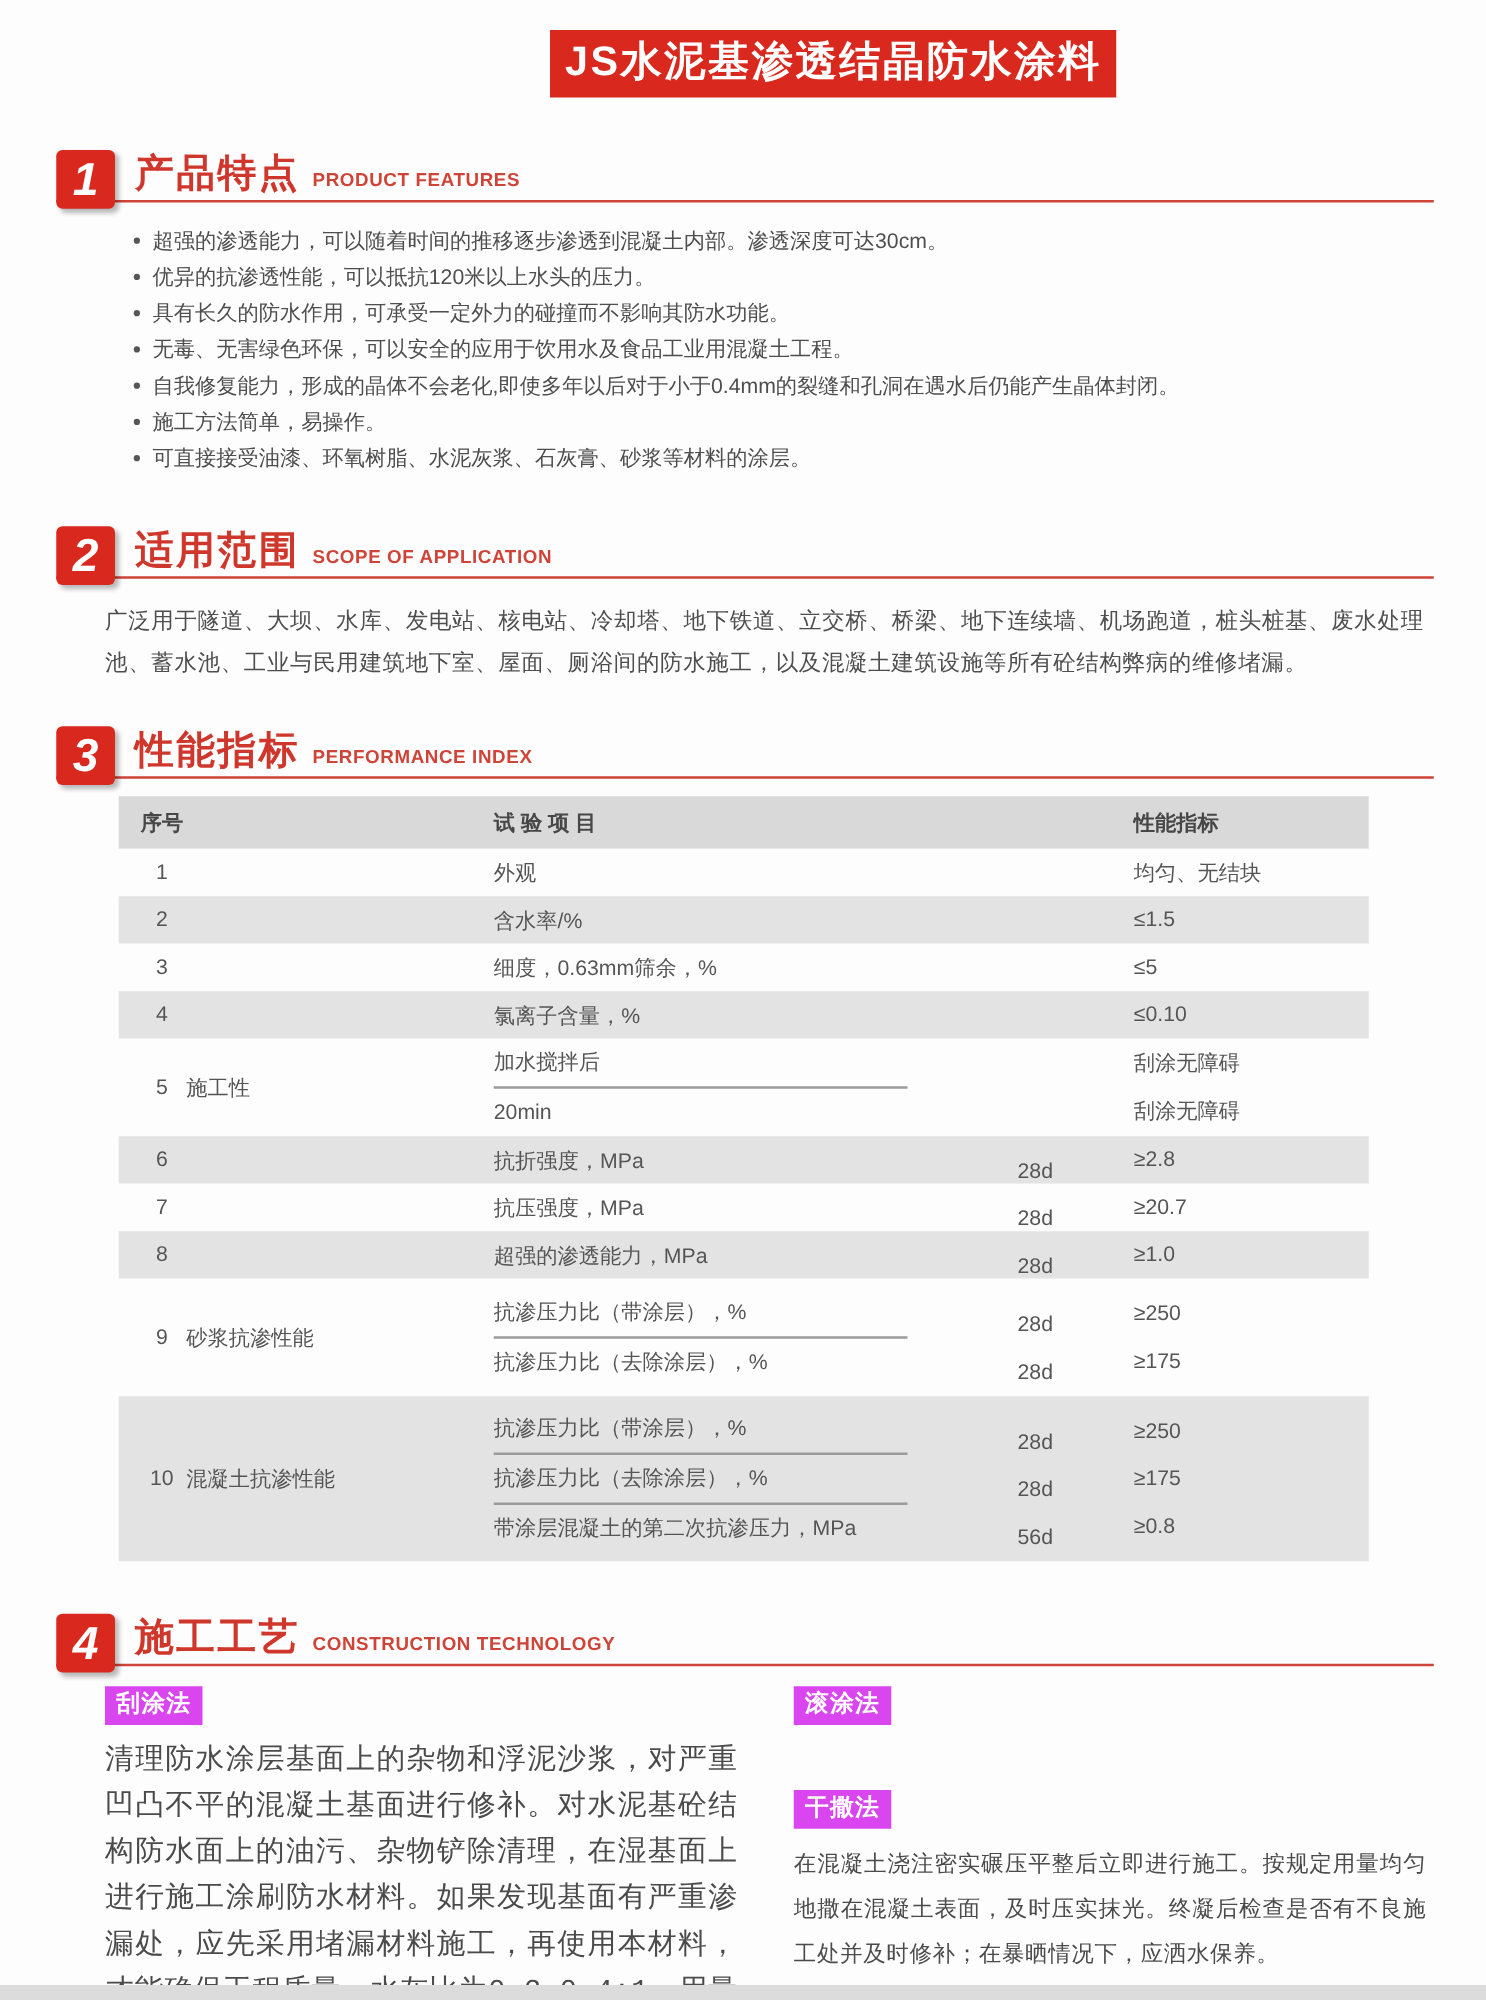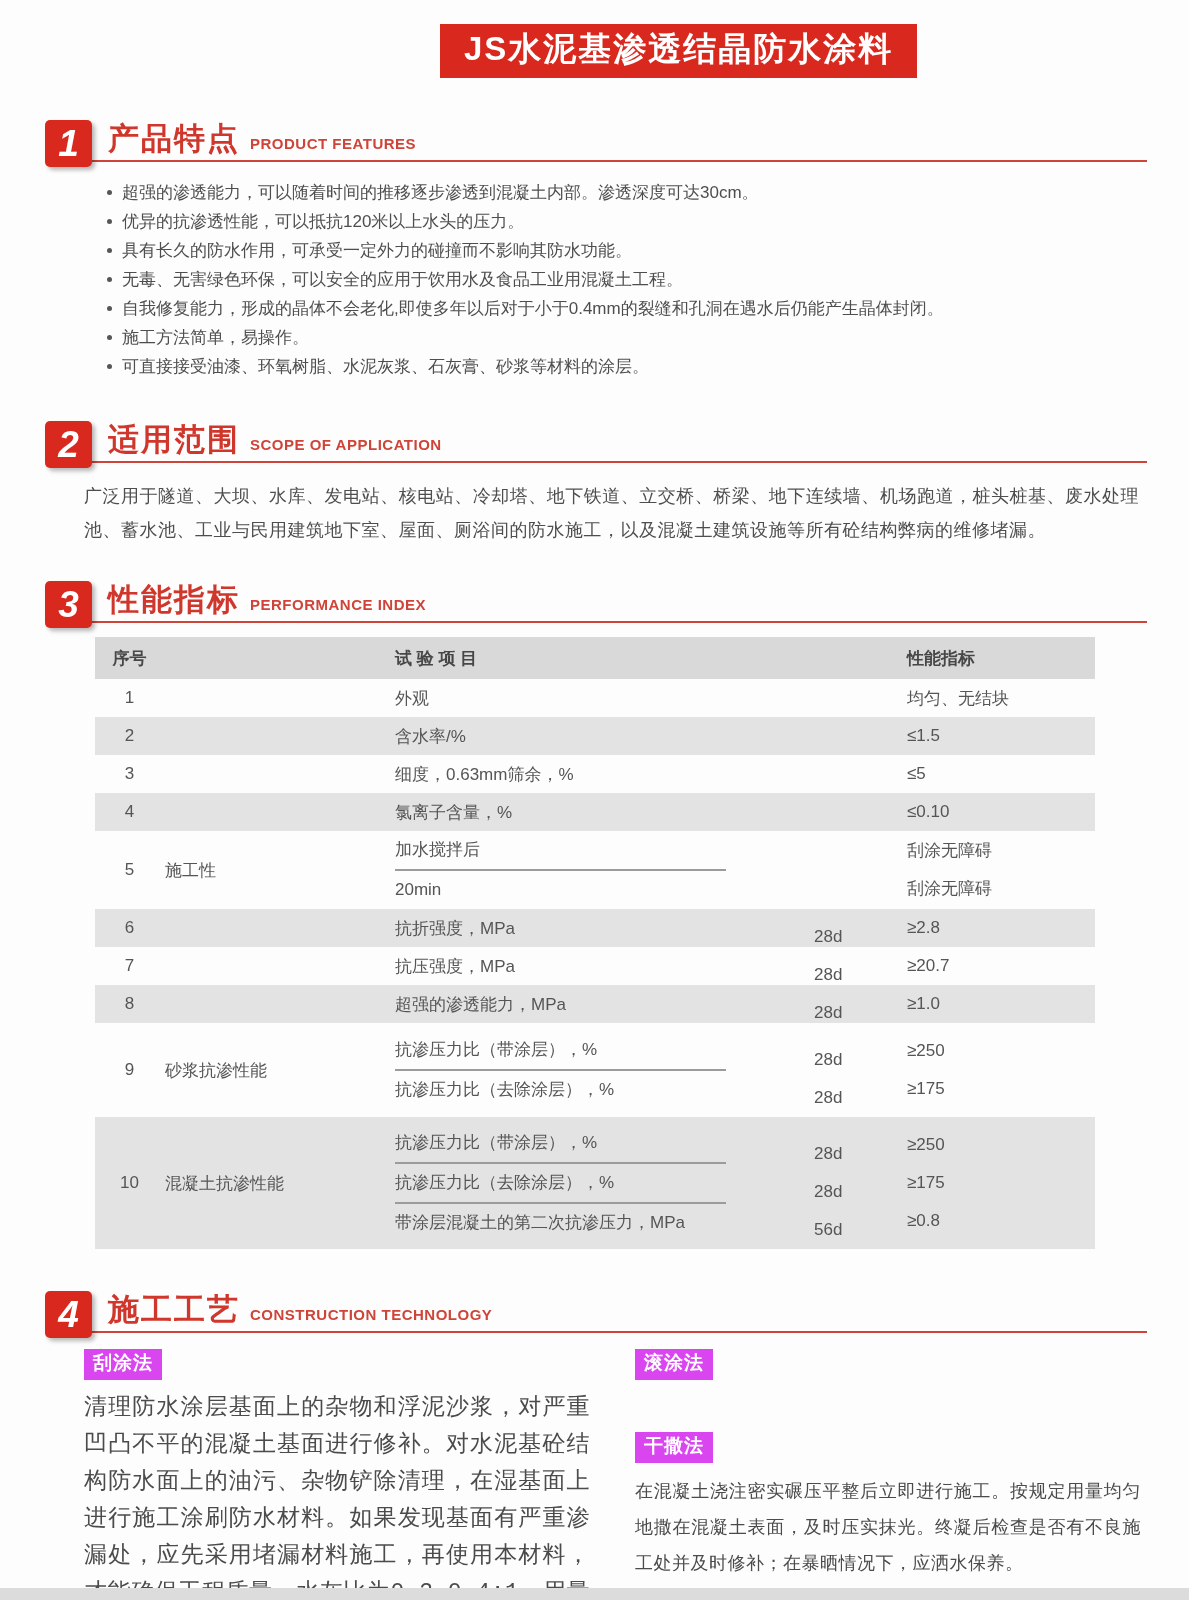--- a/index.html
+++ b/index.html
@@ -9,21 +9,21 @@
     background:#fdfdfd;
     font-family:"Liberation Sans","DejaVu Sans",sans-serif;
     color:#4e4e4e;
   }
   
   .title-bar {
     margin:24px 0 0 440px;
     display:inline-block;
     background:#d9281e; color:#ffffff;
     font-size:33px; font-weight:bold; letter-spacing:2px;
-    padding:3px 24px 6px;
+    padding:3px 12px 6px;
   }
   
   .sec-head {
     margin:0 42px 0 45px;
     border-bottom:2px solid #cf4438;
     display:flex; align-items:flex-end; padding-bottom:0;
   }
   .num-box {
     width:47px; height:47px; flex:0 0 47px;
     background:#d9281e; color:#fff;
@@ -57,21 +57,21 @@
   .t-row {
     display:grid;
     grid-template-columns:52px 248px 405px 95px 1fr;
     align-items:center;
     min-height:38px;
     background:#fdfdfd;
   }
   .t-row.alt { background:#e3e3e3; }
   .t-row.head { background:#d9d9d9; min-height:42px; font-weight:bold; color:#474747; }
   .c-no { padding-left:17px; white-space:nowrap;text-align:center; }
-  .c-cat { padding-left:2px;margin-left:16px; }
+  .c-cat { padding-left:2px; }
   .c-item { padding-right:6px; }
   .c-age { padding-left:14px;margin-top:18px; }
   .c-val { padding-left:12px; }
   .subline { line-height:38px; }
   .divided { width:83%; border-bottom:2px solid #9b9b9b; }
   
   .construction { display:flex; gap:45px; margin:16px 48px 0 84px; }
   .construction .col { flex:1 1 0; }
   .method-badge {
     display:inline-block; background:#d946ef; color:#fff;

